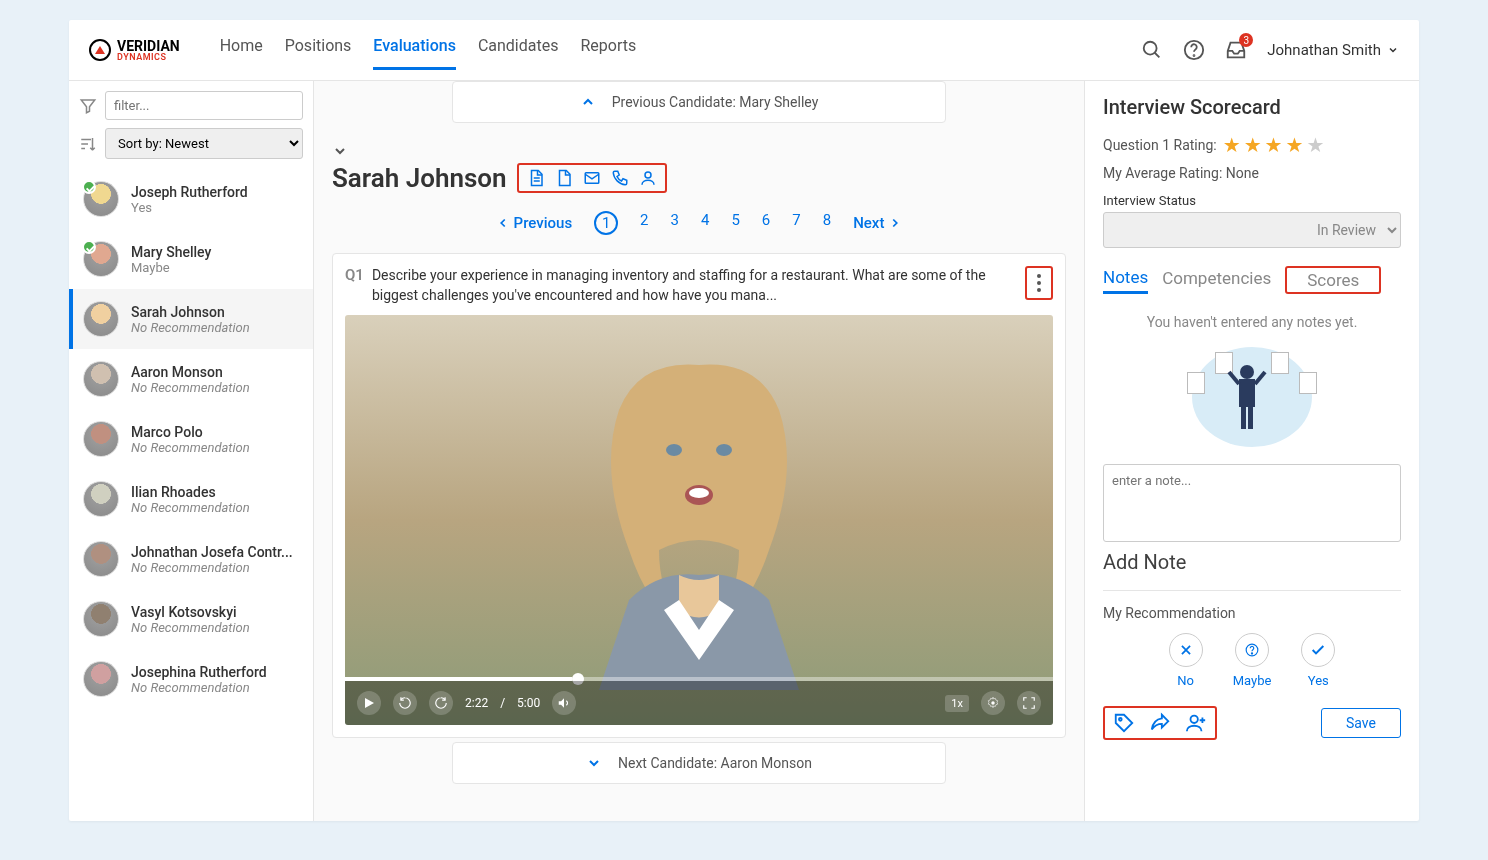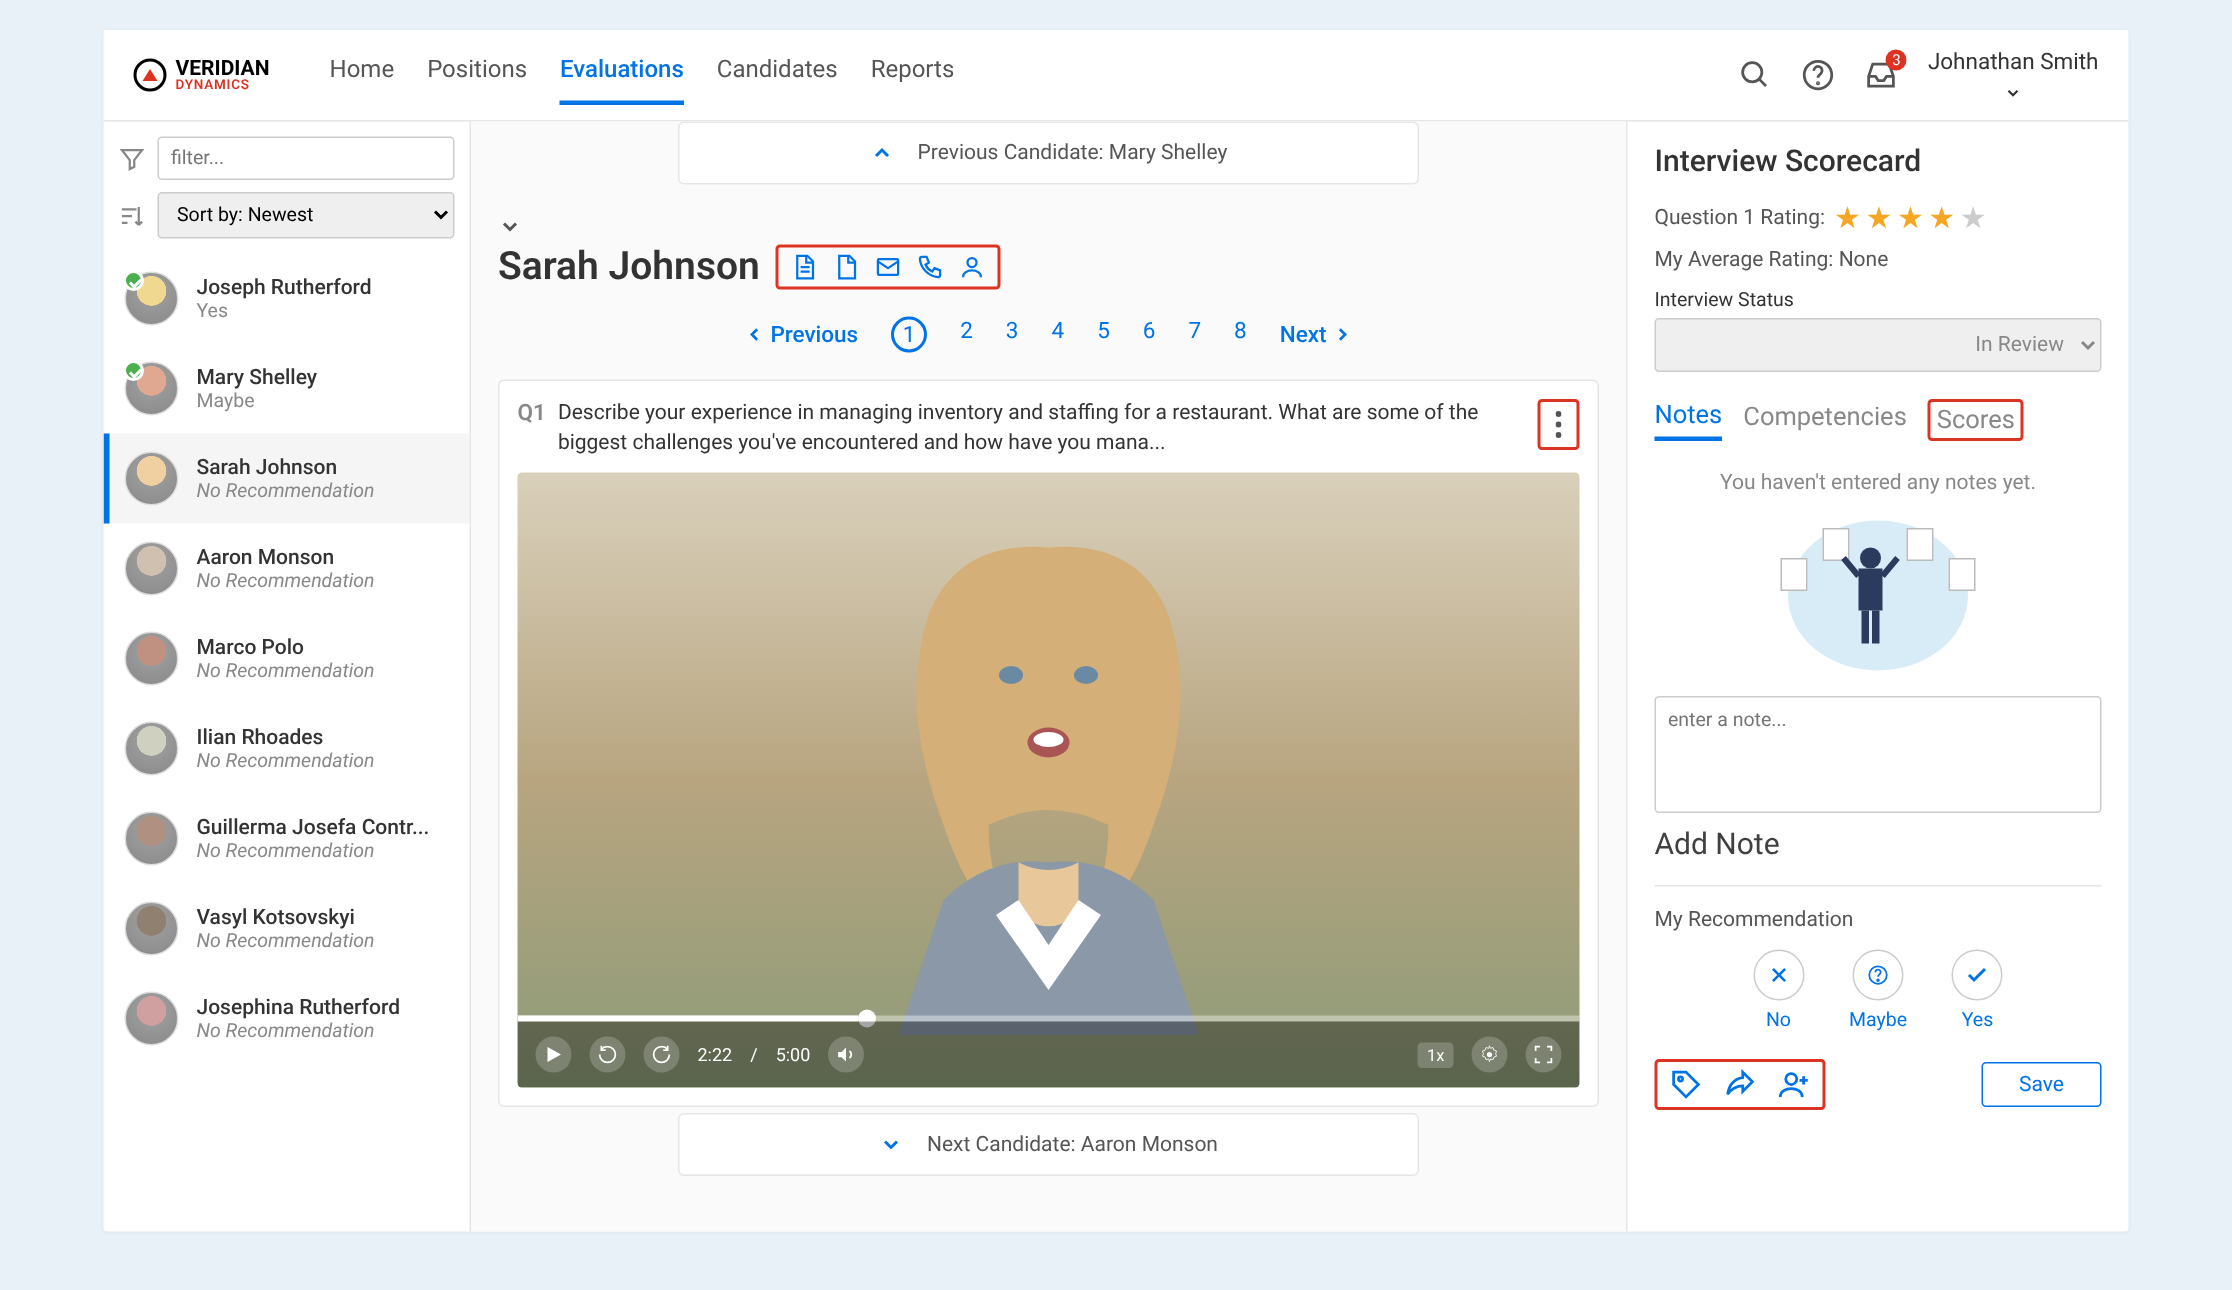--- a/index.html
+++ b/index.html
@@ -13,21 +13,21 @@
 .logo-mark::before { content:''; width:0; height:0; border-left:5px solid transparent; border-right:5px solid transparent; border-bottom:8px solid #d32; }
 .logo-txt { line-height: 1; }
 .logo-sub { font-size: 9px; color: #d32; font-weight: 600; letter-spacing: 0.5px;}
 .nav { display: flex; gap: 22px; }
 .nav-item { color: #555; font-size: 16px; padding: 6px 0 12px; cursor: pointer; }
 .nav-item.active { color: #0073e6; border-bottom: 3px solid #0073e6; font-weight:500;}
 .header-spacer { flex: 1; }
 .header-icons { display: flex; align-items: center; gap: 20px; }
 .hicon { width: 22px; height: 22px; cursor: pointer; color:#555; position:relative;}
 .badge { position:absolute; top:-6px; right:-6px; background:#d32; color:#fff; font-size:10px; width:14px; height:14px; border-radius:50%; display:flex; align-items:center; justify-content:center;}
-.user-name { font-size: 15px; color: #333; cursor: pointer; display:flex; align-items:center; gap:6px;flex-direction:column;}
+.user-name { font-size: 15px; color: #333; cursor: pointer; display:flex; align-items:center; gap:6px;}
 
 
 .body { display: flex; height: 740px; }
 
 
 .sidebar { width: 245px; border-right: 1px solid #e5e5e5; display:flex; flex-direction:column;}
 .side-filters { padding: 10px; display:flex; flex-direction:column; gap:8px;}
 .filter-row { display:flex; align-items:center; gap:8px;}
 .filter-row input, .filter-row select { flex:1; padding:6px 8px; border:1px solid #ccc; border-radius:3px; font-size:13px; }
 .ficon { width:18px; height:18px; color:#888; }
@@ -75,21 +75,21 @@
 .right h2 { font-size:20px; color:#333; margin-bottom:14px; font-weight:500;}
 .rating-row { font-size:14px; color:#555; margin-bottom:8px; display:flex; align-items:center; gap:6px;}
 .stars { display:flex; gap:3px;}
 .star { font-size:20px; color:#f5a623; cursor:pointer;}
 .star.empty { color:#ccc; }
 .status-label { font-size:13px; color:#333; margin-top:4px; margin-bottom:4px;}
 .status-select { width:100%; padding:8px; border:1px solid #ccc; border-radius:3px; color:#888; font-size:14px;text-align:right;}
 .tabs { display:flex; gap:14px; margin-top:18px; align-items:center;}
 .tab { font-size:17px; color:#888; cursor:pointer; padding-bottom:4px;}
 .tab.active { color:#0073e6; border-bottom:3px solid #0073e6;}
-.tab.boxed { border:2px solid #d32; padding:2px 4px; border-radius:3px;}
+.tab.boxed { border:2px solid #d32; padding:2px 20px; border-radius:3px;}
 .notes-empty { text-align:center; font-size:14px; color:#888; margin-top:20px;}
 .notes-illus { width:130px; height:110px; margin:12px auto; position:relative;}
 .illus-blob{width:120px;height:100px;background:#d8ecf7;border-radius:50%;position:absolute;left:5px;top:5px;}
 .illus-person{position:absolute;left:40px;top:20px;width:40px;height:70px;}
 .illus-note{position:absolute;width:18px;height:22px;background:#fff;border:1px solid #bbb;}
 .note-input { width:100%; border:1px solid #ccc; border-radius:3px; padding:8px; font-size:13px; height:78px; resize:none; font-family:inherit;}
 .add-note { color:#404040; font-size:20px; margin-top:8px; cursor:pointer;}
 .rec-section { border-top:1px solid #e5e5e5; margin-top:16px; padding-top:14px;}
 .rec-title { font-size:14px; color:#555; margin-bottom:12px;}
 .rec-btns { display:flex; justify-content:center; gap:30px;}
@@ -213,21 +213,21 @@
           <div class="cand-item">
             <div class="avatar" style="background:radial-gradient(circle at 50% 35%, #d0d0c0 35%, #999 36%, #888 100%)"></div>
     <div>
               <div class="cand-name">Ilian Rhoades</div>
     <div class="cand-sub ">No Recommendation</div>
             </div>
           </div>
           <div class="cand-item">
             <div class="avatar" style="background:radial-gradient(circle at 50% 35%, #b09080 35%, #999 36%, #888 100%)"></div>
     <div>
-              <div class="cand-name">Guillerma Josefa Contr...</div>
+              <div class="cand-name">Johnathan Josefa Contr...</div>
     <div class="cand-sub ">No Recommendation</div>
             </div>
           </div>
           <div class="cand-item">
             <div class="avatar" style="background:radial-gradient(circle at 50% 35%, #908070 35%, #999 36%, #888 100%)"></div>
     <div>
               <div class="cand-name">Vasyl Kotsovskyi</div>
     <div class="cand-sub ">No Recommendation</div>
             </div>
           </div>

